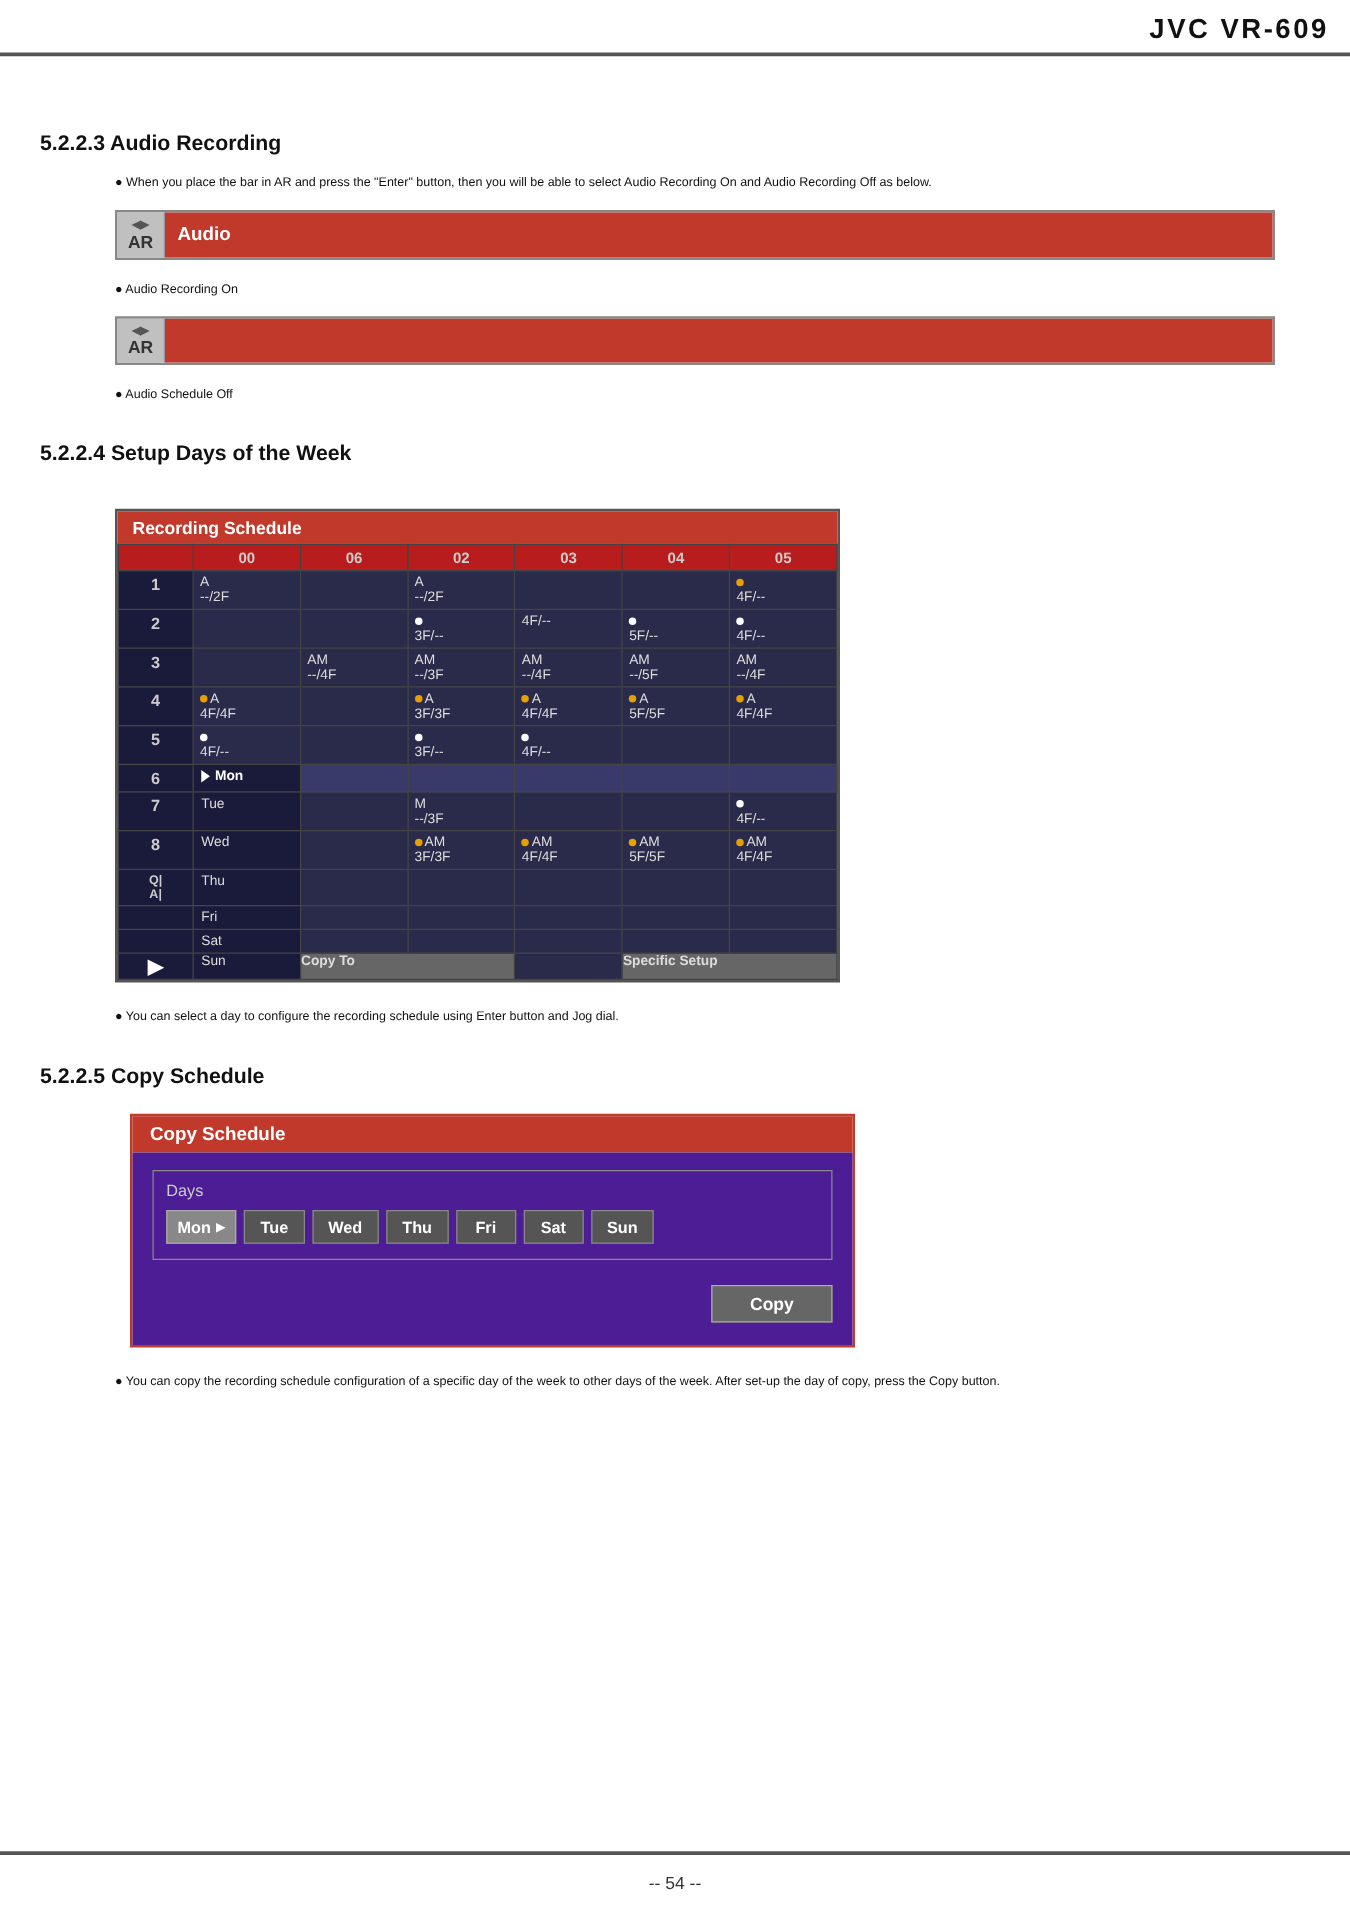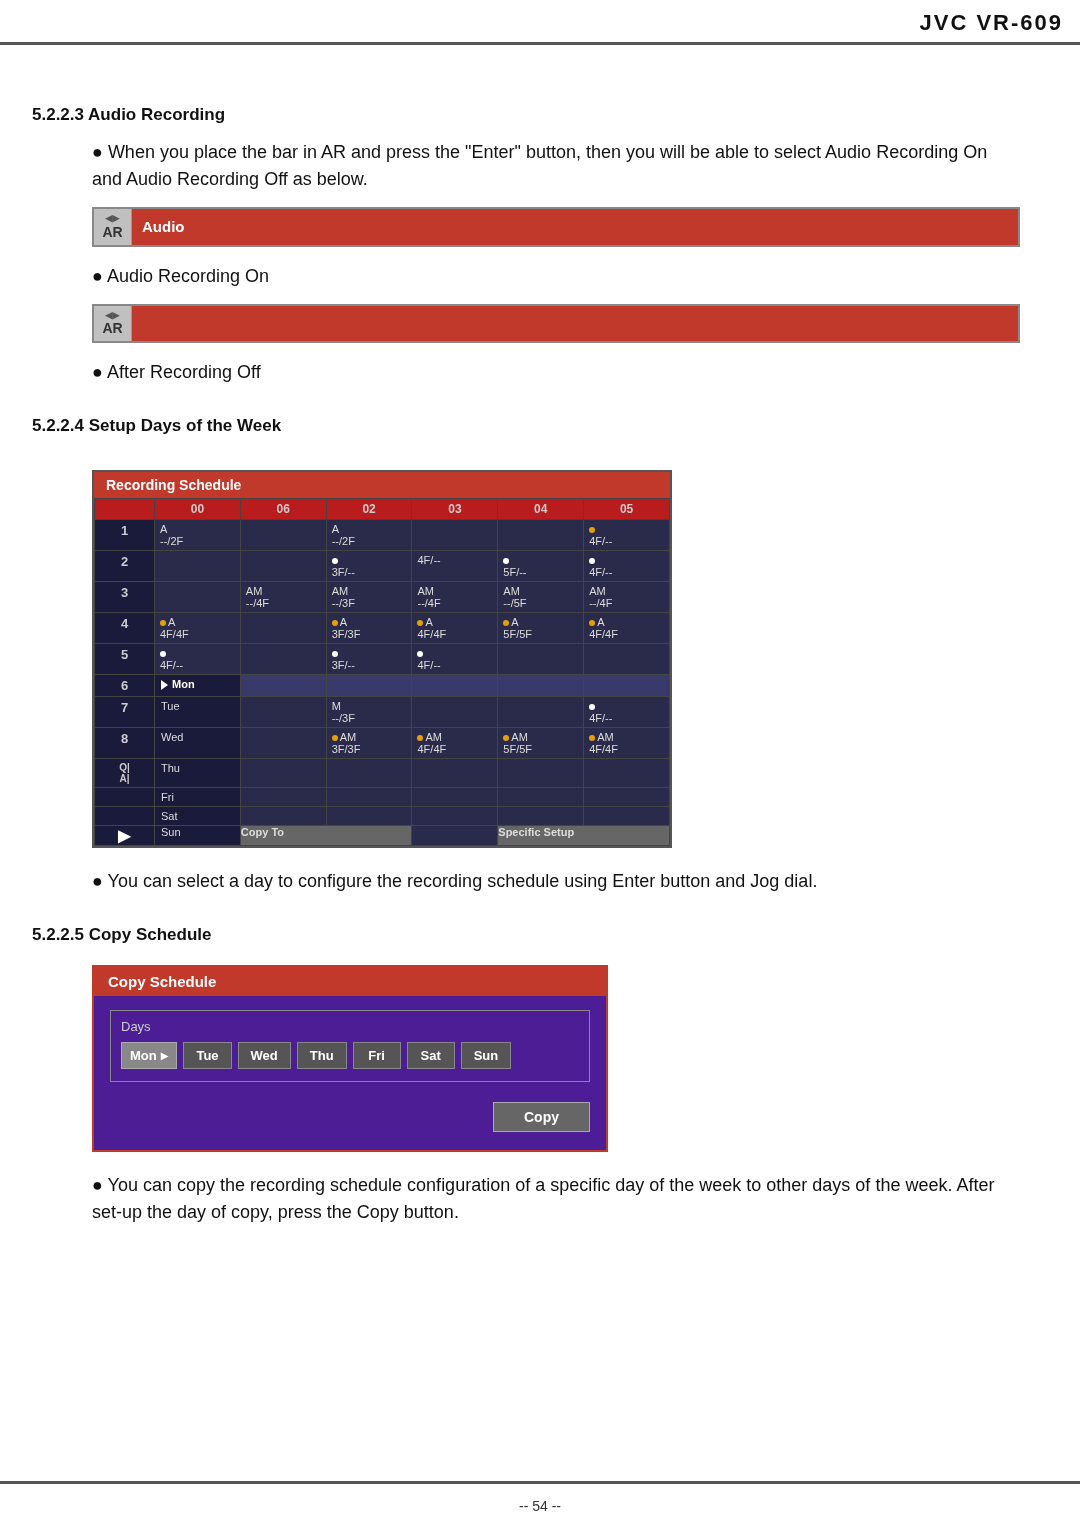--- a/index.html
+++ b/index.html
@@ -52,21 +52,21 @@
       font-size: 17px;
       font-weight: bold;
       margin-bottom: 14px;
       margin-top: 30px;
     }
 
     
     .bullet-text {
       margin-left: 20px;
       margin-bottom: 10px;
-      font-size: 18px;
+      font-size: 10px;
       line-height: 1.5;
     }
     .bullet-text::before {
       content: "● ";
     }
 
     
     .ar-bar-container {
       margin: 14px 0 16px 0;
       display: flex;
@@ -204,23 +204,23 @@
       font-size: 13px;
       font-weight: bold;
       cursor: pointer;
     }
     .bottom-row td {
       padding: 0;
     }
 
     
     .copy-schedule-outer {
-      margin: 20px 0;
+      margin: 20px 12px;
       border: 2px solid #c0392b;
-      width: 516px;
+      width: 580px;
     }
     .copy-schedule-title {
       background: #c0392b;
       color: #fff;
       font-weight: bold;
       font-size: 15px;
       padding: 6px 14px;
     }
     .copy-schedule-body {
       background: #4c1d95;
@@ -291,21 +291,21 @@
   <div class="ar-bar-container indent">
     <div class="ar-label">
       <div class="ar-label-inner">
         <div style="font-size:9px;color:#555;">◀▶</div>
         <div style="font-weight:bold;font-size:14px;">AR</div>
       </div>
     </div>
     <div class="ar-bar-body ar-bar-on"></div>
   </div>
 
-  <div class="bullet-text indent">After Recording Off</div>
+  <div class="bullet-text indent">Audio Schedule Off</div>
 
   <div class="section-heading" style="margin-top:30px;">5.2.2.4  Setup Days of the Week</div>
 
   <div class="indent">
     <div class="schedule-outer">
       <div class="schedule-title-bar">Recording Schedule</div>
       <table class="schedule-table">
         <thead>
           <tr>
             <th></th>

